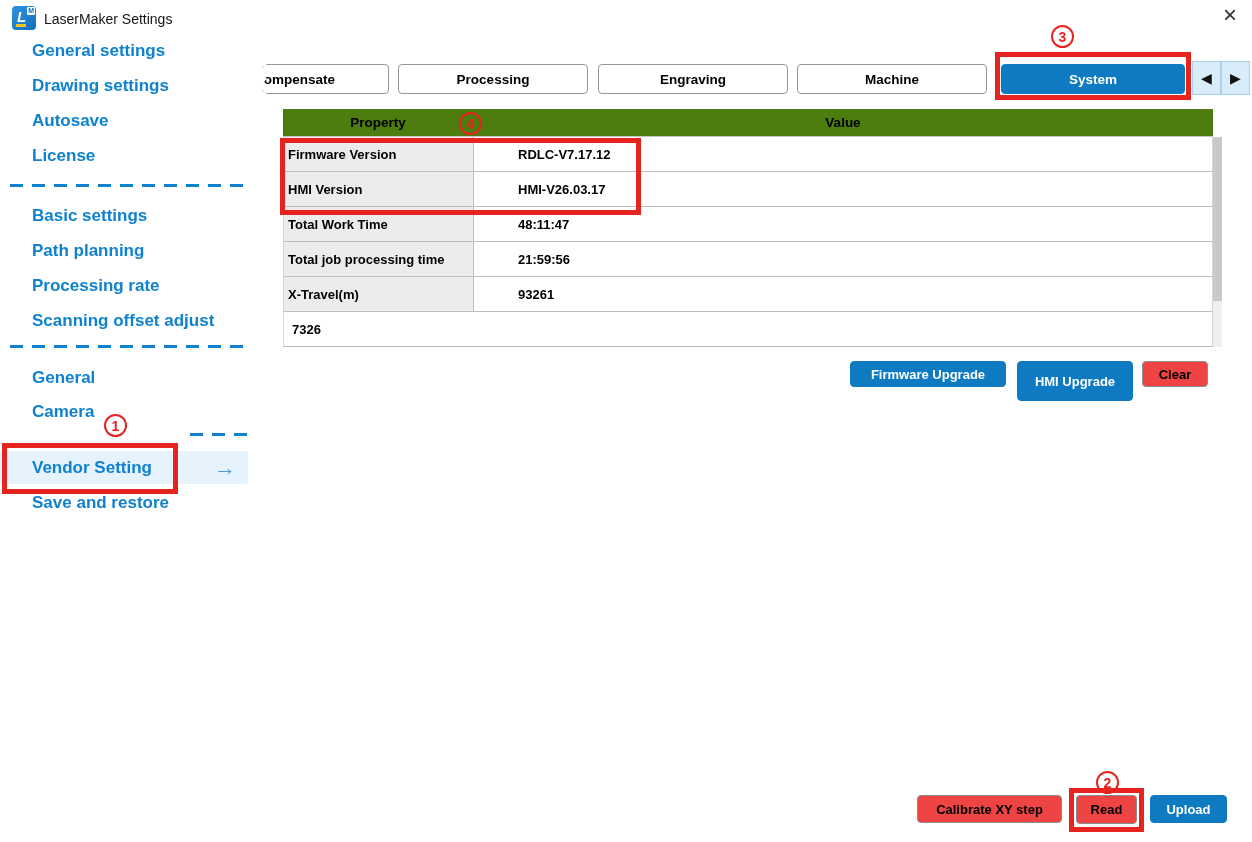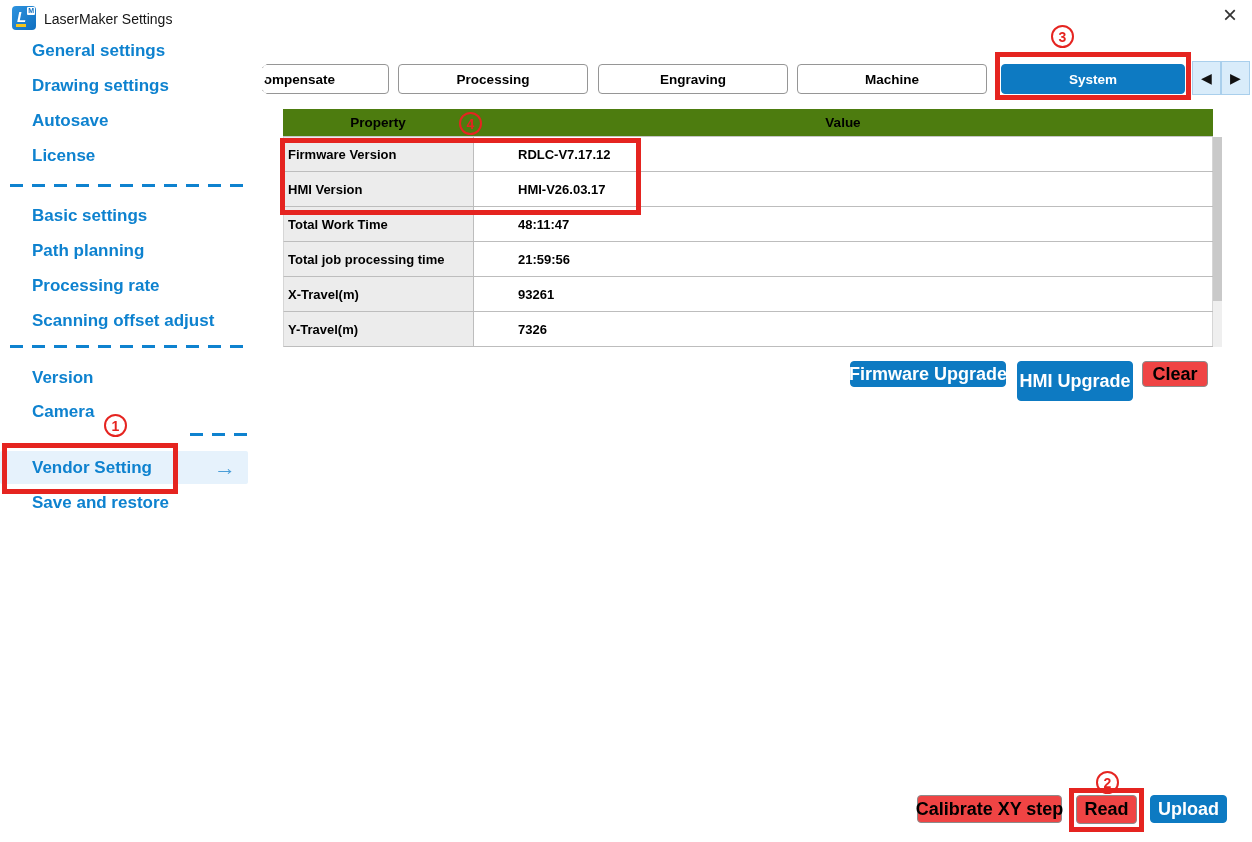--- a/index.html
+++ b/index.html
@@ -50,21 +50,21 @@
   .trow{display:flex;height:35px;border-bottom:1px solid #bdbdbd;border-left:1px solid #d6d6d6;gap:36px;}
   .tprop{width:190px;background:#ececec;display:flex;align-items:center;
     padding-left:4px;font-size:13px;font-weight:bold;border-right:1px solid #bdbdbd;white-space:nowrap;}
   .tval{flex:1;display:flex;align-items:center;padding-left:8px;font-size:13px;
     font-weight:bold;border-right:1px solid #d6d6d6;}
   .vscroll{position:absolute;left:1213px;top:137px;width:9px;height:210px;background:#efefef;}
   .vscroll .thumb{position:absolute;top:0;left:0;width:9px;height:164px;background:#c9c9c9;}
 
   
   .btn{position:absolute;display:flex;align-items:center;justify-content:center;
-    font-size:18px;font-weight:bold;border-radius:4px;cursor:pointer;white-space:nowrap;}
+    font-size:13px;font-weight:bold;border-radius:4px;cursor:pointer;white-space:nowrap;}
   .btn.primary{background:#0d7ac2;border:1px solid #0d7ac2;color:#fff;}
   .btn.secondary{background:#ef4444;border:1px solid #8c8c8c;color:#000;}
 
   
   .rbox{position:absolute;border:5px solid #e52420;box-sizing:border-box;z-index:6;
     pointer-events:none;background:transparent;}
   .acircle{position:absolute;width:23px;height:23px;border:2px solid #e52420;
     border-radius:50%;color:#e52420;font-weight:bold;font-size:14px;display:flex;
     align-items:center;justify-content:center;z-index:7;background:transparent;
     pointer-events:none;}
@@ -88,21 +88,21 @@
 
   <div class="dash" style="left:10px;top:184px;width:238px"></div>
 
   <div class="side-item" style="top:198px">Basic settings</div>
   <div class="side-item" style="top:233px">Path planning</div>
   <div class="side-item" style="top:268px">Processing rate</div>
   <div class="side-item" style="top:303px">Scanning offset adjust</div>
 
   <div class="dash" style="left:10px;top:345px;width:238px"></div>
 
-  <div class="side-item" style="top:360px">Version</div>
+  <div class="side-item" style="top:360px">General</div>
   <div class="side-item" style="top:394px">Camera</div>
 
   <div class="dash" style="left:190px;top:433px;width:58px"></div>
 
   <div class="side-item active" style="top:451px">
     <span>Vendor Setting</span>
     <span class="varrow">→</span>
   </div>
   <div class="side-item" style="top:485px">Save and restore</div>
 </div>
@@ -144,21 +144,20 @@
   </div>
   <div class="trow">
     <div class="tprop">Total job processing time</div>
     <div class="tval">21:59:56</div>
   </div>
   <div class="trow">
     <div class="tprop">X-Travel(m)</div>
     <div class="tval">93261</div>
   </div>
   <div class="trow">
-    <div class="tprop">Y-Travel(m)</div>
     <div class="tval">7326</div>
   </div>
 </div>
 <div class="vscroll">
   <div class="thumb"></div>
 </div>
 
 <div class="rbox" style="left:280px;top:138px;width:361px;height:77px"></div>
 <div class="acircle" style="left:459px;top:112px">4</div>
 

